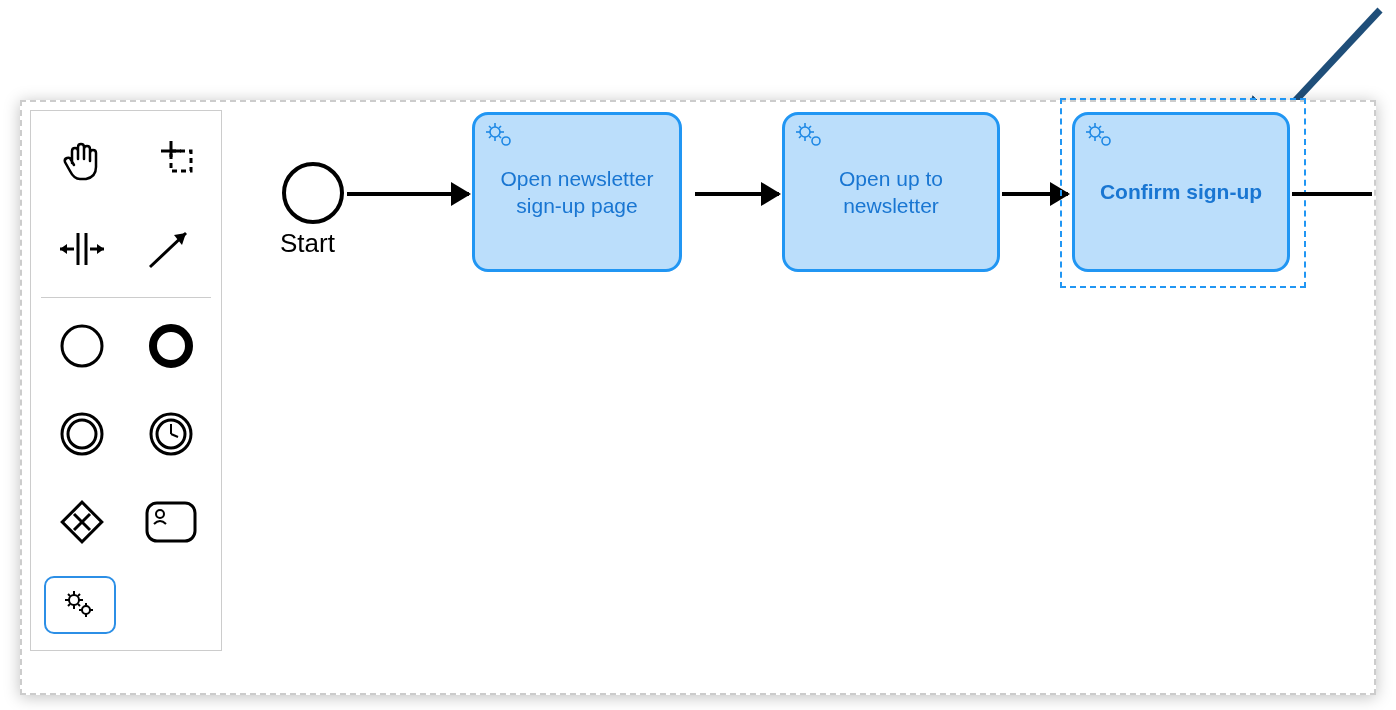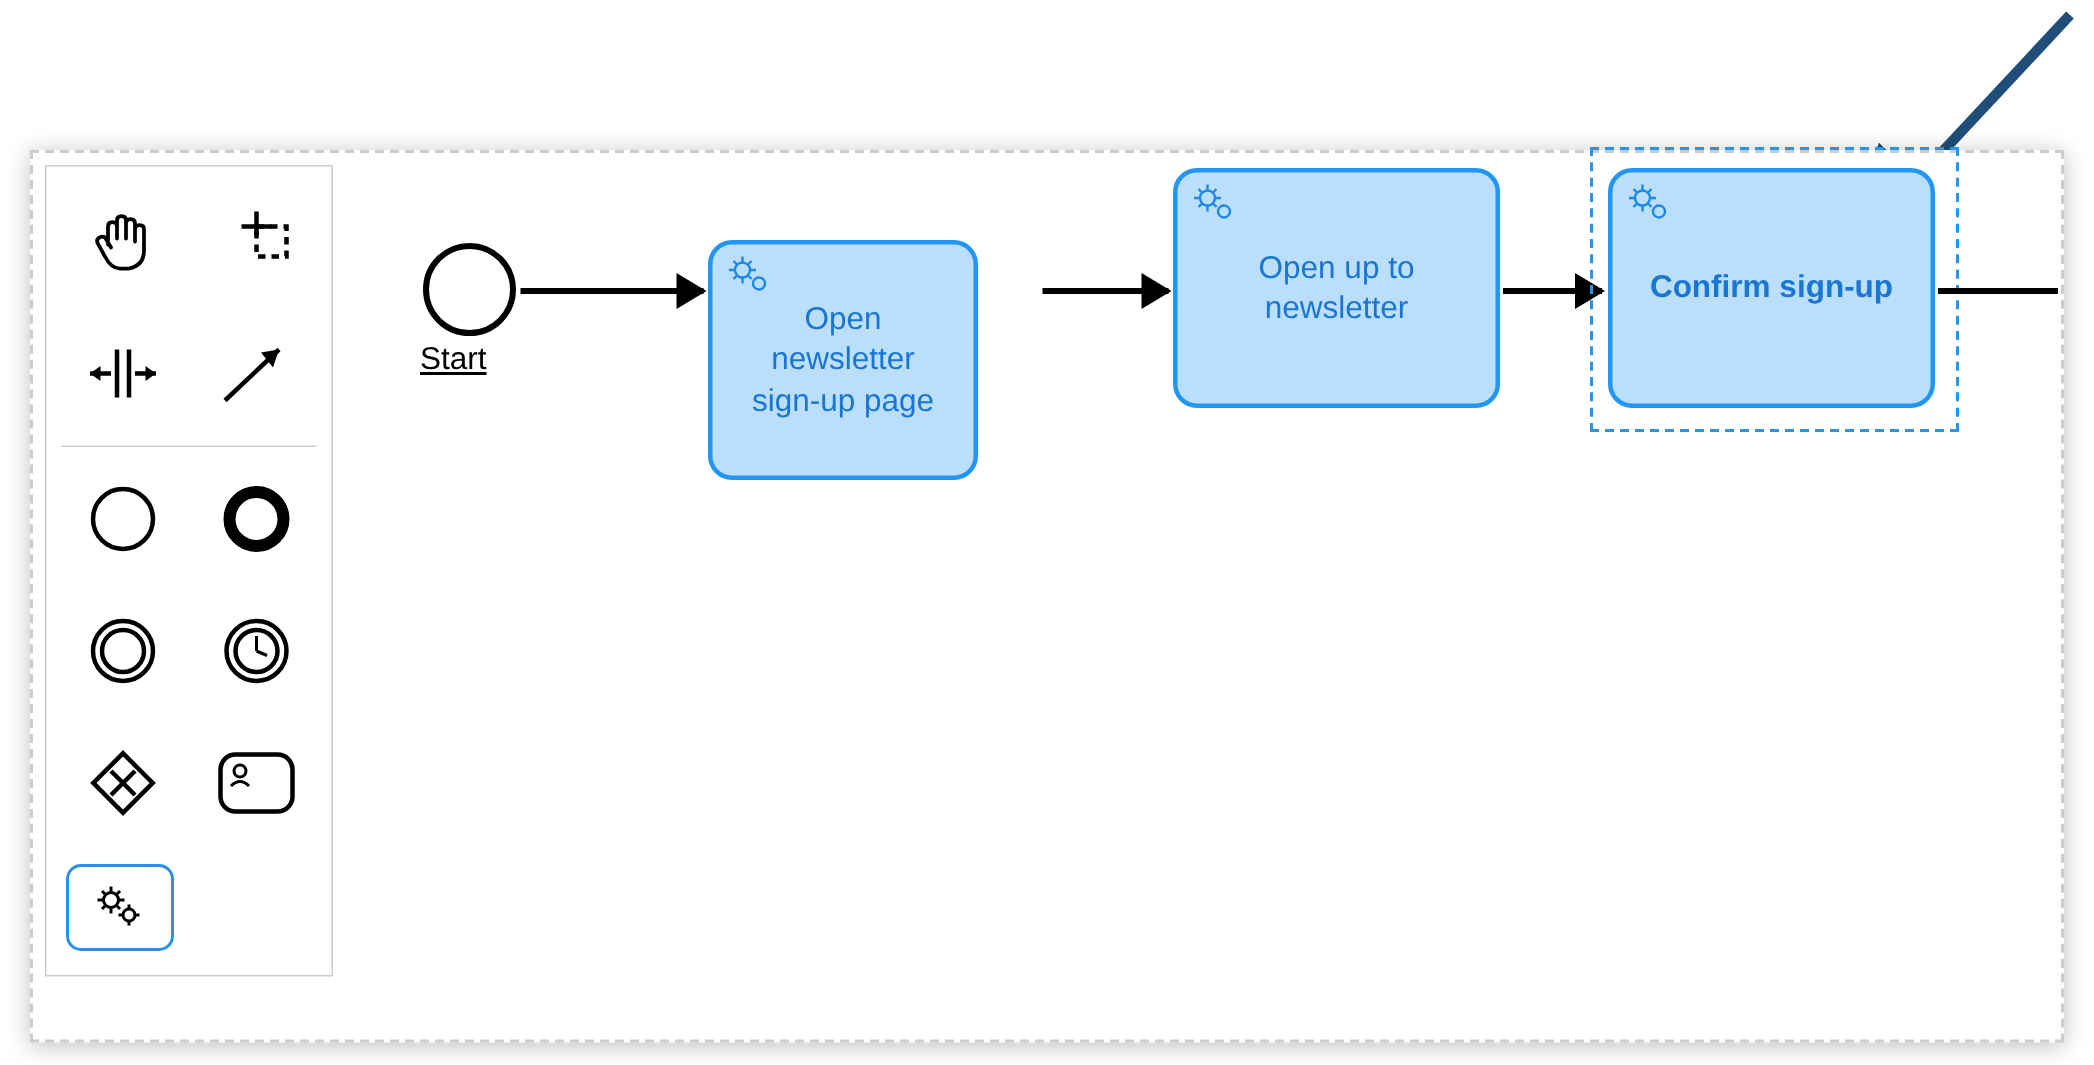--- a/index.html
+++ b/index.html
@@ -67,22 +67,21 @@
     width: 62px;
     height: 62px;
     border: 4px solid #000;
     border-radius: 50%;
     background: #fff;
   }
   .start-label {
     position: absolute;
     left: 48px;
     top: 126px;
-    font-size: 21px;
-    text-decoration: underline;
+    font-size: 26px;
   }
   .task {
     position: absolute;
     height: 160px;
     background: #bbdefb;
     border: 3px solid #2196f3;
     border-radius: 16px;
     color: #1976d2;
     font-size: 21px;
     display: flex;
@@ -90,21 +89,21 @@
     justify-content: center;
     text-align: center;
     padding: 6px 14px;
   }
   .task-marker {
     position: absolute;
     left: 8px;
     top: 6px;
   }
   .task-label { line-height: 1.3; }
-  .task1 { left: 240px; top: 10px; width: 180px; margin-top: 48px; }
+  .task1 { left: 240px; top: 10px; width: 210px; }
   .task2 { left: 550px; top: 10px; width: 218px; }
   .task3 { left: 840px; top: 10px; width: 218px; font-weight: bold; }
   .selection-box {
     position: absolute;
     left: 828px;
     top: -4px;
     width: 246px;
     height: 190px;
     border: 2px dashed #2196f3;
     pointer-events: none;

